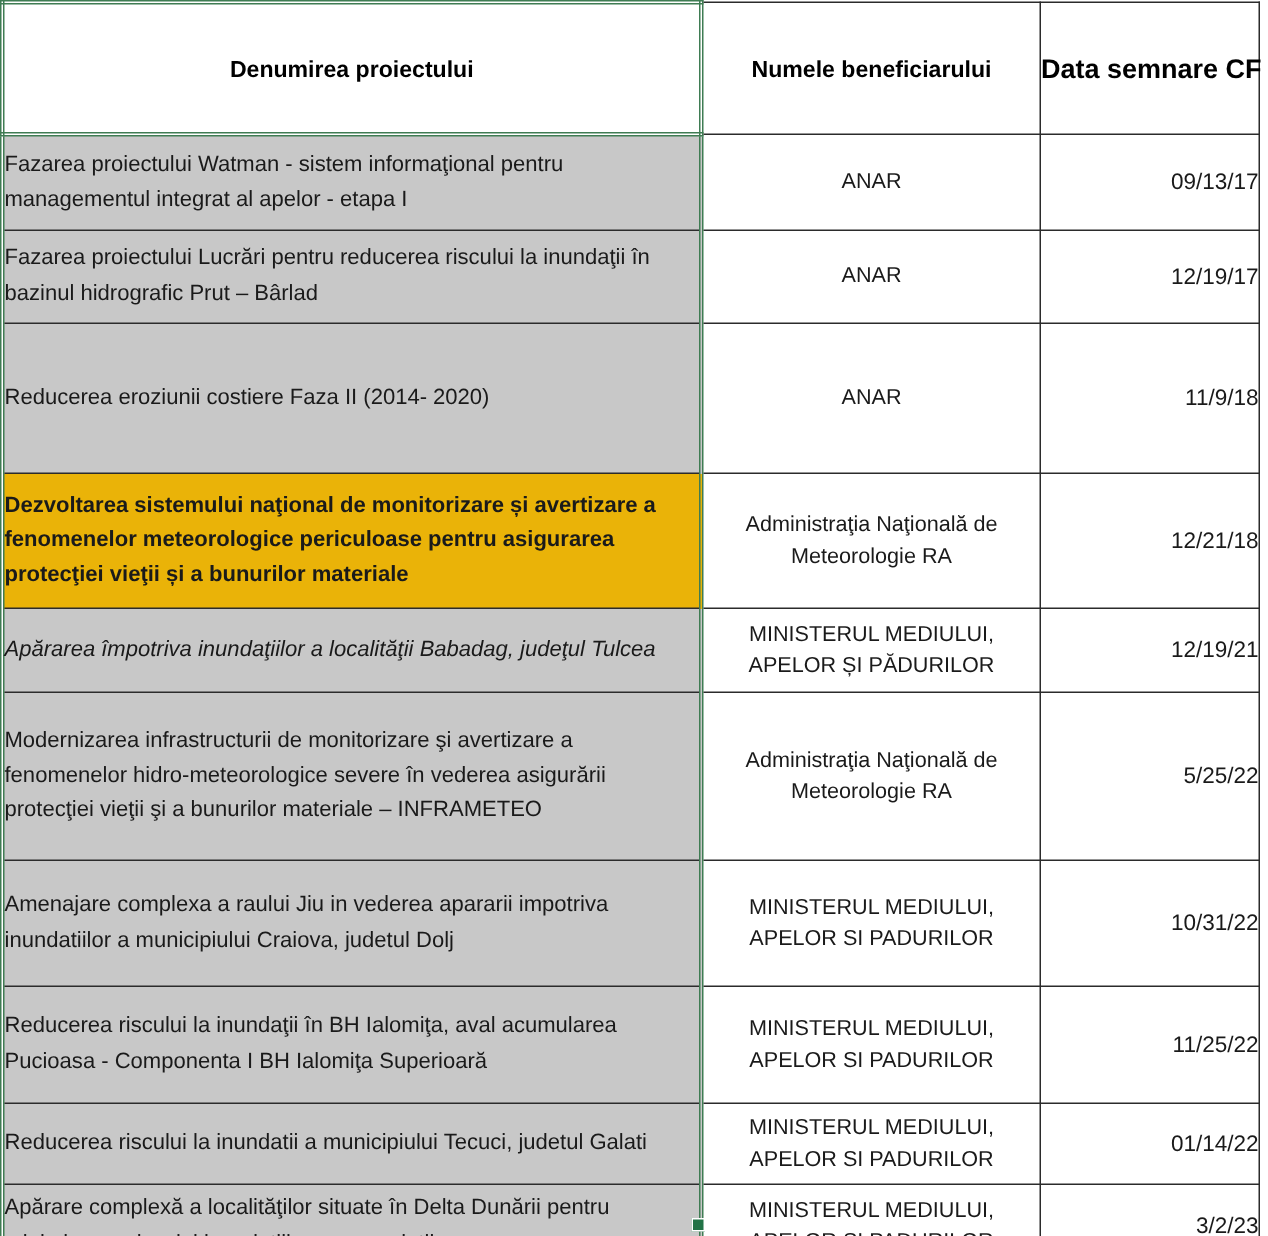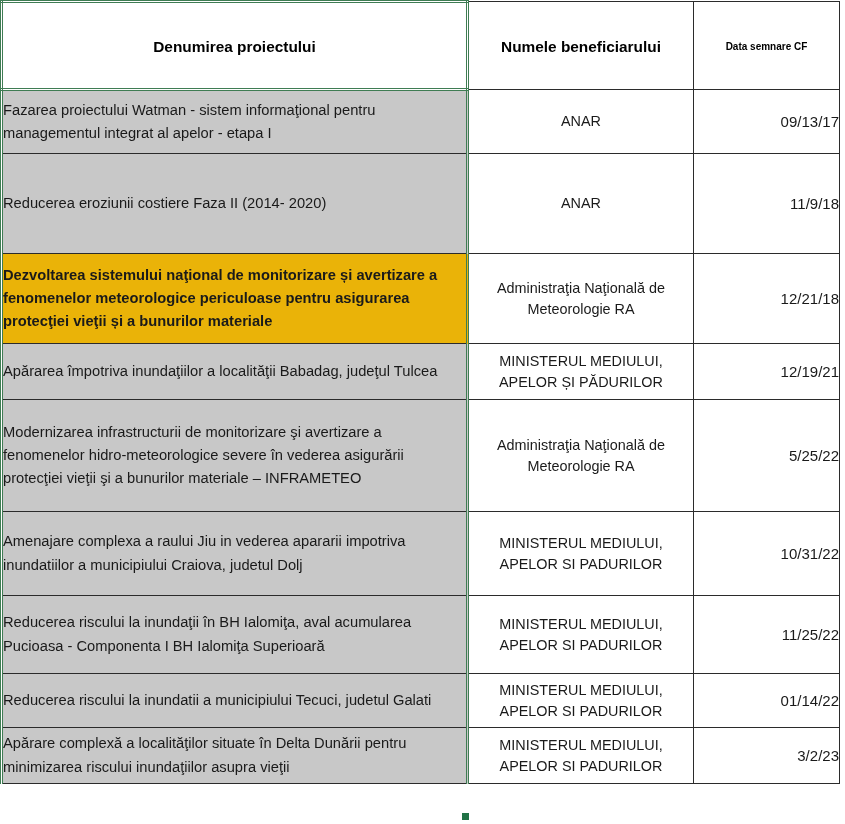--- a/index.html
+++ b/index.html
@@ -106,21 +106,21 @@
     padding: 5px 10px 5px 8px;
     font-size: 15px;
     line-height: 1.42;
     color: #1a1a1a;
     text-align: right;
   }
   .date-head {
     background: #ffffff;
     border: 1.6px solid #2b2b2b;
     padding: 8px 6px;
-    font-size: 10px;
+    font-size: 18px;
     font-weight: bold;
     color: #000000;
     text-align: center;
     vertical-align: top;
     white-space: nowrap;
   }
   .date-head .htxt { display: block; padding-top: 2px; }
 
   
   tr.header-row { height: 88px; }
@@ -160,32 +160,37 @@
           <span class="htxt">Data semnare CF</span>
         </th>
       </tr>
     </thead>
     <tbody id="tbody">
         <tr style="height: 64px;">
           <td class="project-cell" style="background: rgb(200, 200, 200); border-left-color: rgb(63, 124, 83); border-right-color: rgb(63, 124, 83);">Fazarea proiectului Watman - sistem informaţional pentru managementul integrat al apelor - etapa I</td>
           <td class="benef-cell">ANAR</td>
           <td class="date-cell">09/13/17</td>
         </tr>
+        <tr style="height: 62px;">
+          <td class="project-cell" style="background: rgb(200, 200, 200); border-left-color: rgb(63, 124, 83); border-right-color: rgb(63, 124, 83);">Fazarea proiectului Lucrări pentru reducerea riscului la inundaţii în bazinul hidrografic Prut – Bârlad</td>
+          <td class="benef-cell">ANAR</td>
+          <td class="date-cell">12/19/17</td>
+        </tr>
         <tr style="height: 100px;">
           <td class="project-cell" style="background: rgb(200, 200, 200); border-left-color: rgb(63, 124, 83); border-right-color: rgb(63, 124, 83);">Reducerea eroziunii costiere Faza II (2014- 2020)</td>
           <td class="benef-cell">ANAR</td>
           <td class="date-cell">11/9/18</td>
         </tr>
         <tr style="height: 90px;">
           <td class="project-cell" style="background: #eab308; border-left-color: rgb(63, 124, 83); border-right-color: rgb(63, 124, 83); font-weight: bold;">Dezvoltarea sistemului naţional de monitorizare și avertizare a fenomenelor meteorologice periculoase pentru asigurarea protecţiei vieţii și a bunurilor materiale</td>
           <td class="benef-cell">Administraţia Naţională de Meteorologie RA</td>
           <td class="date-cell">12/21/18</td>
         </tr>
         <tr style="height: 56px;">
-          <td class="project-cell" style="background: rgb(200, 200, 200); border-left-color: rgb(63, 124, 83); border-right-color: rgb(63, 124, 83);">Apărarea împotriva inundaţiilor a localităţii Babadag, judeţul Tulcea</td>
+          <td class="project-cell" style="background: rgb(200, 200, 200); border-left-color: rgb(63, 124, 83); border-right-color: rgb(63, 124, 83); font-style: italic;">Apărarea împotriva inundaţiilor a localităţii Babadag, judeţul Tulcea</td>
           <td class="benef-cell">MINISTERUL MEDIULUI, APELOR ȘI PĂDURILOR</td>
           <td class="date-cell">12/19/21</td>
         </tr>
         <tr style="height: 112px;">
           <td class="project-cell" style="background: rgb(200, 200, 200); border-left-color: rgb(63, 124, 83); border-right-color: rgb(63, 124, 83);">Modernizarea infrastructurii de monitorizare şi avertizare a fenomenelor hidro-meteorologice severe în vederea asigurării protecţiei vieţii şi a bunurilor materiale – INFRAMETEO</td>
           <td class="benef-cell">Administraţia Naţională de Meteorologie RA</td>
           <td class="date-cell">5/25/22</td>
         </tr>
         <tr style="height: 84px;">
           <td class="project-cell" style="background: rgb(200, 200, 200); border-left-color: rgb(63, 124, 83); border-right-color: rgb(63, 124, 83);">Amenajare complexa a raului Jiu in vederea apararii impotriva inundatiilor a municipiului Craiova, judetul Dolj</td>

